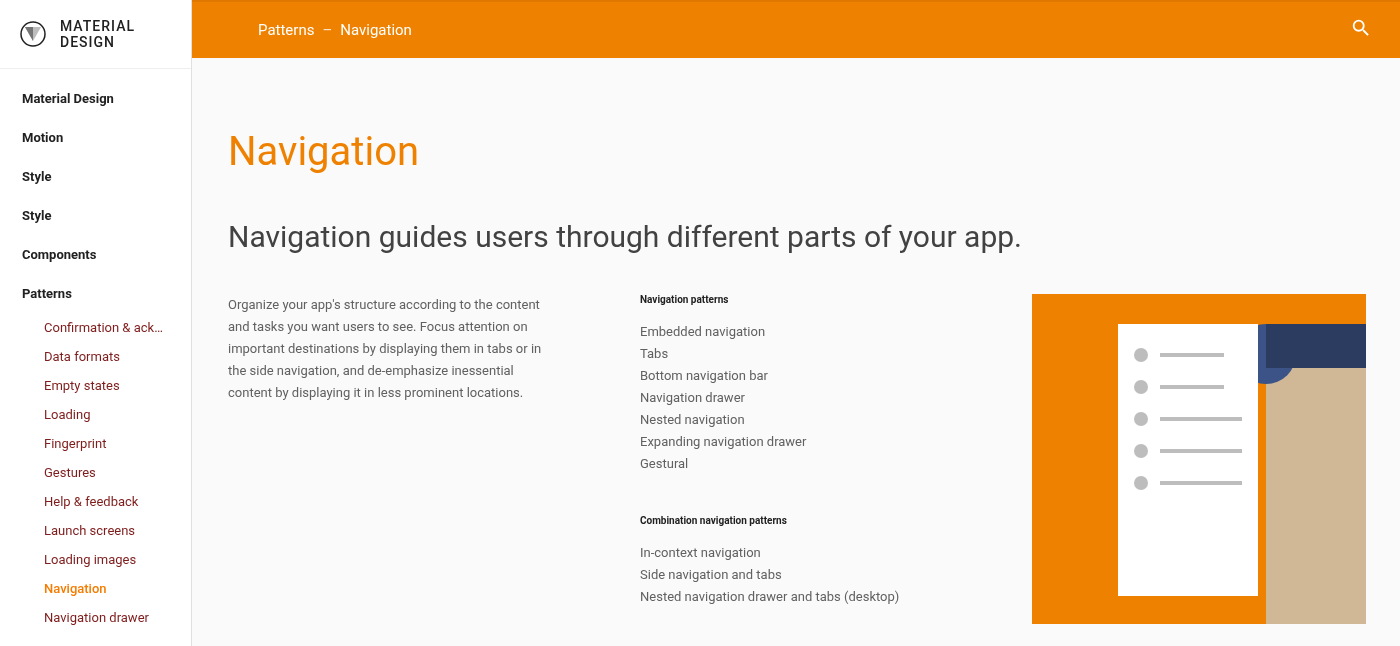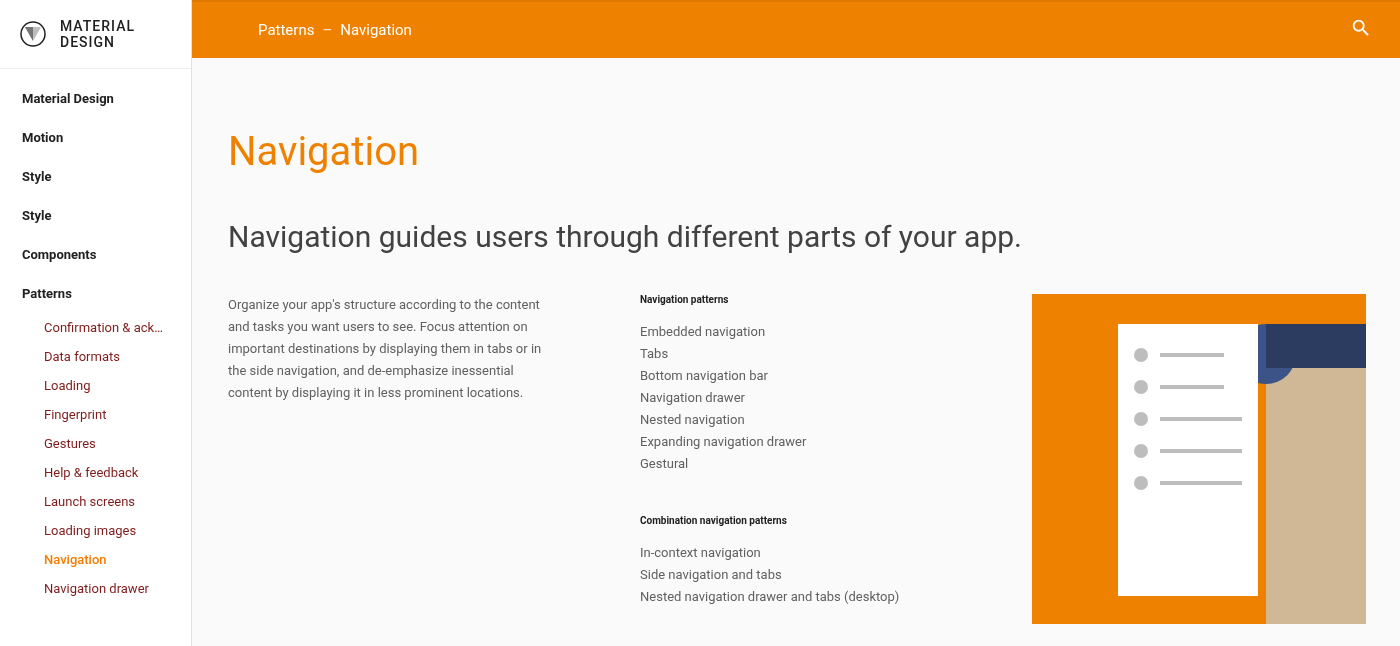--- a/index.html
+++ b/index.html
@@ -65,20 +65,21 @@
       </div>
       <nav class="nav-section">
         <a class="nav-item">Material Design</a>
         <a class="nav-item">Motion</a>
         <a class="nav-item">Style</a>
         <a class="nav-item">Style</a>
         <a class="nav-item">Components</a>
         <a class="nav-item">Patterns</a>
         <a class="sub-item">Confirmation &amp; acknowledge…</a>
         <a class="sub-item">Data formats</a>
+        <a class="sub-item">Empty states</a>
         <a class="sub-item">Loading</a>
         <a class="sub-item">Fingerprint</a>
         <a class="sub-item">Gestures</a>
         <a class="sub-item">Help &amp; feedback</a>
         <a class="sub-item">Launch screens</a>
         <a class="sub-item">Loading images</a>
         <a class="sub-item active">Navigation</a>
         <a class="sub-item">Navigation drawer</a>
       </nav>
     </div>

